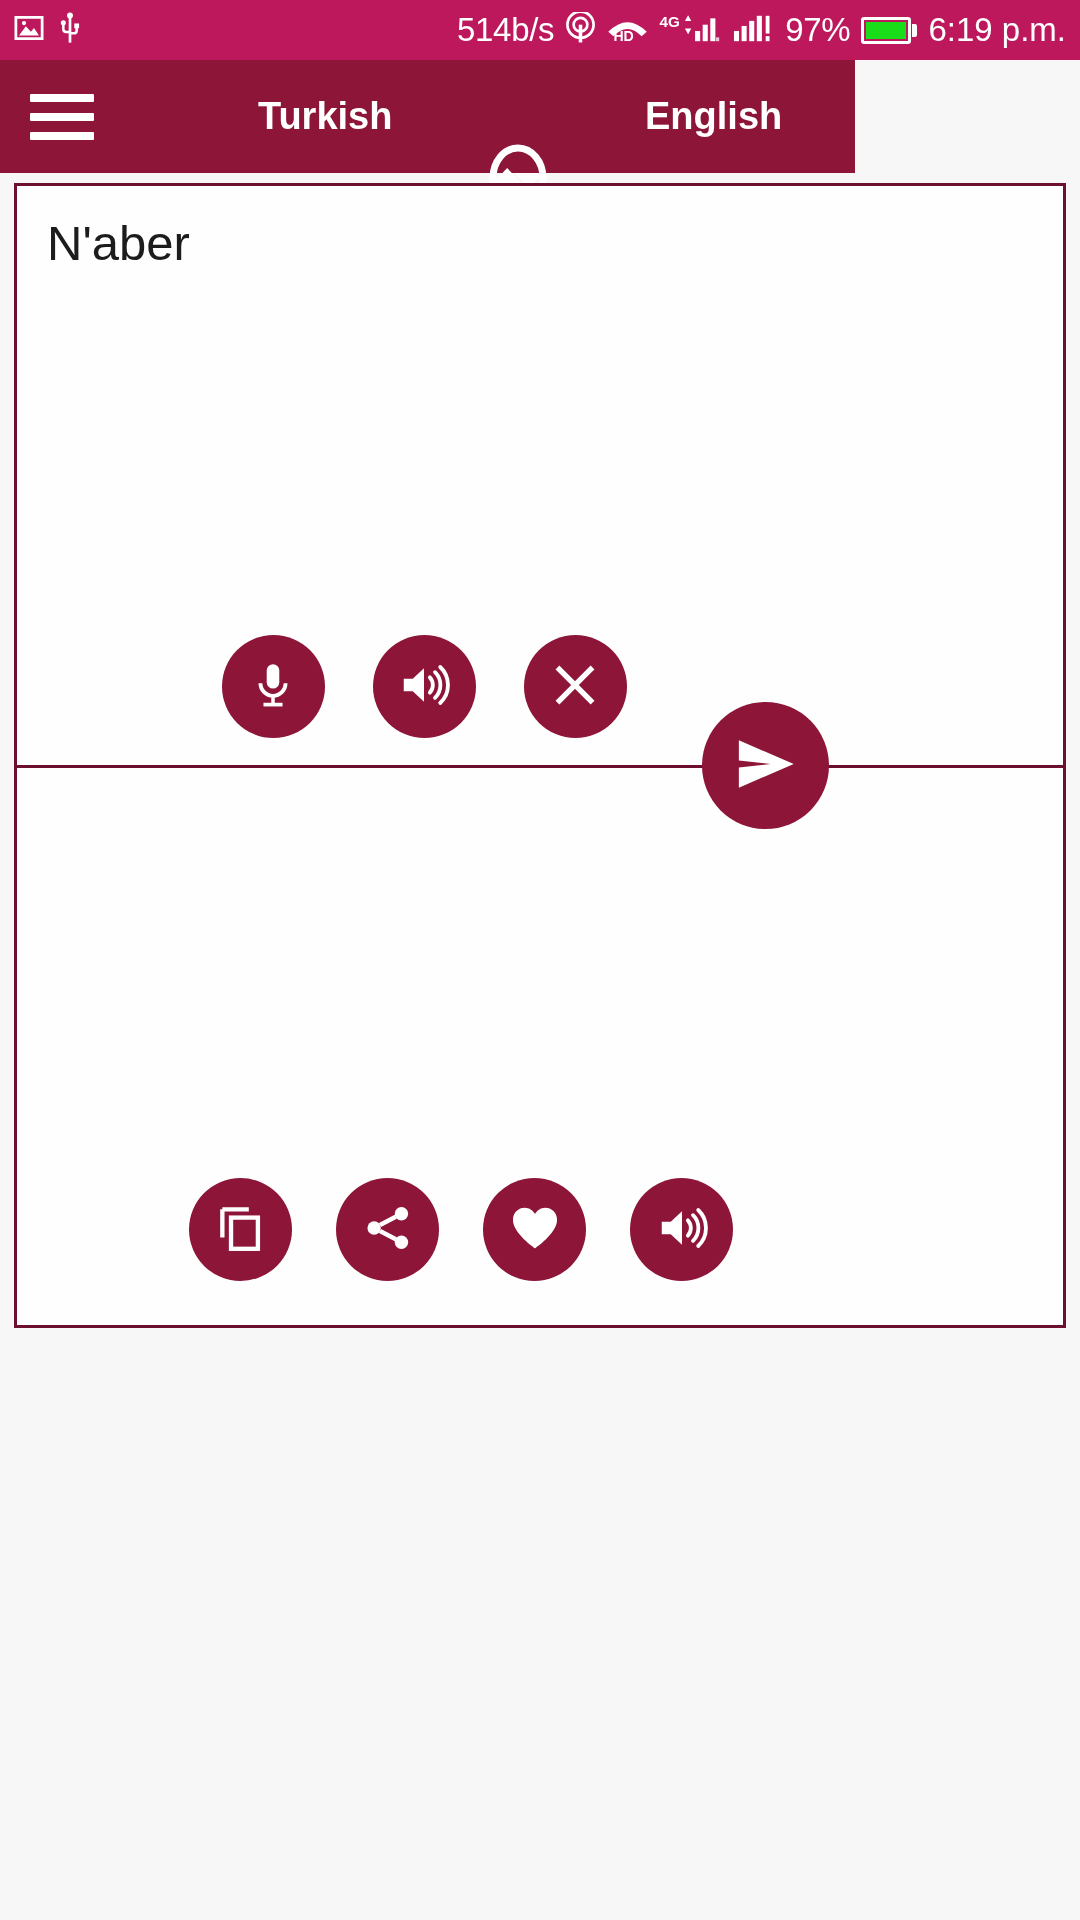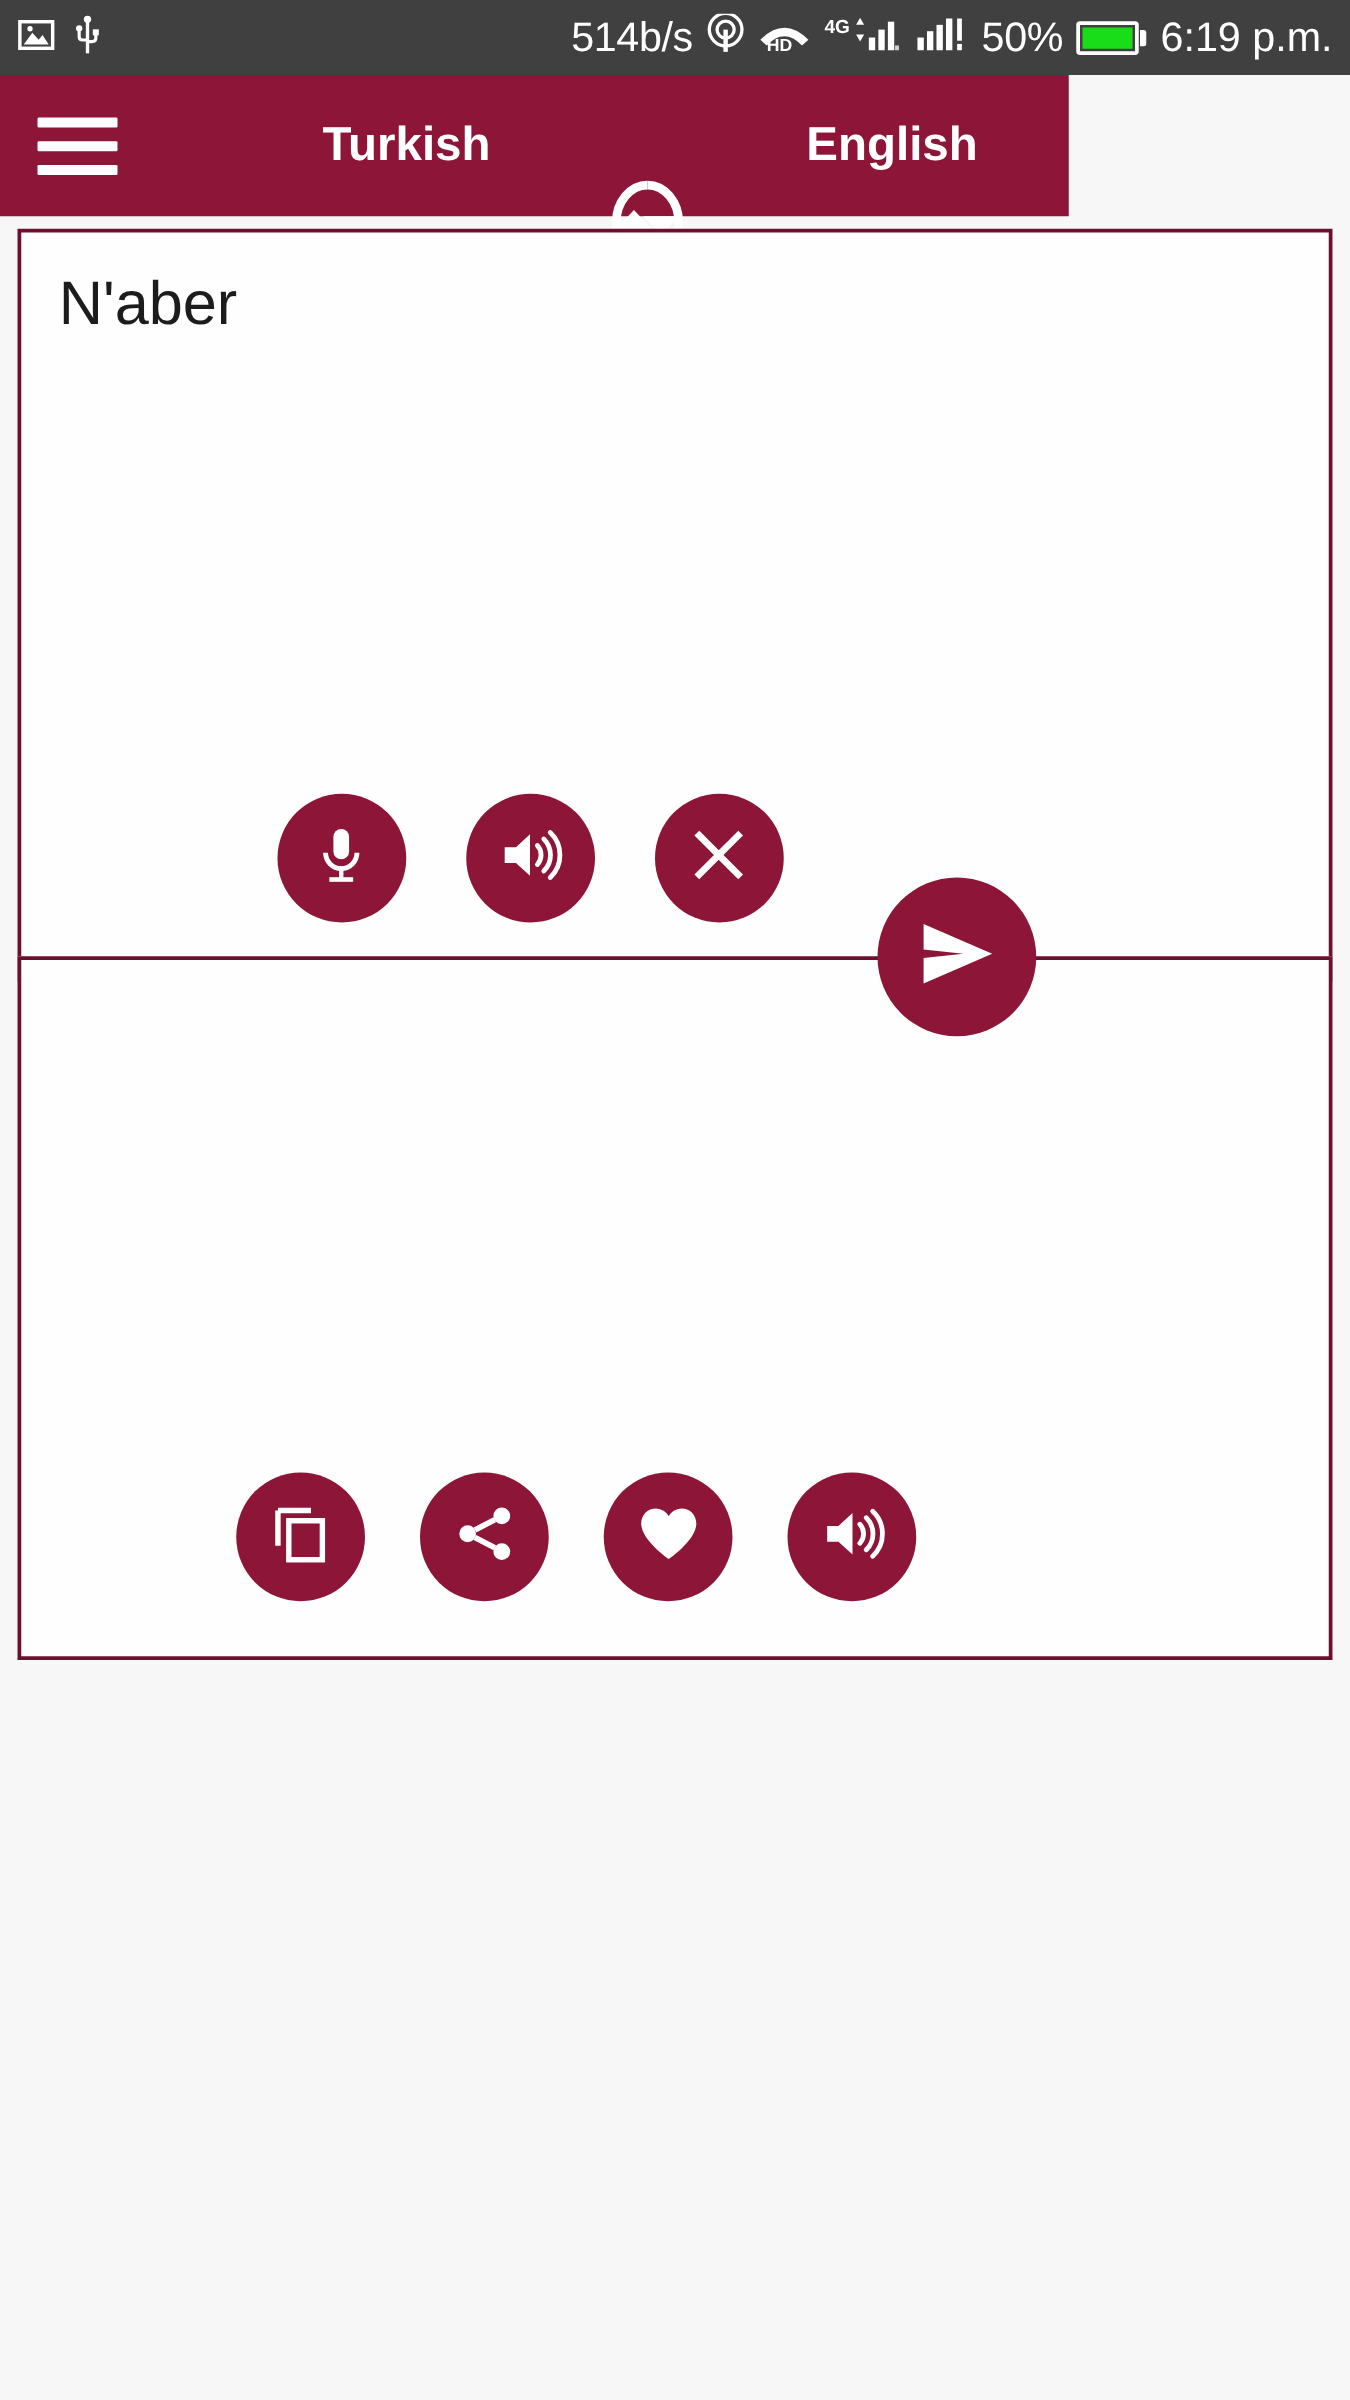--- a/index.html
+++ b/index.html
@@ -8,21 +8,21 @@
     font-family:"Liberation Sans", sans-serif;
     background:#f7f7f7;
     overflow:hidden;
   }
   #app { position:relative; width:1080px; height:1920px; background:#f7f7f7; }
 
   
   .statusbar {
     position:absolute; top:0; left:0;
     width:1080px; height:60px;
-    background:#404040;
+    background:#be185d;
     display:flex; align-items:center;
     padding:0 14px;
     color:#ffffff;
   }
   .sb-left { display:flex; align-items:center; gap:14px; }
   .sb-right { margin-left:auto; display:flex; align-items:center; gap:11px; }
   .sb-text {
     font-size:33px; font-weight:400; color:#fff;
     letter-spacing:-0.3px; white-space:nowrap;
   }
@@ -159,21 +159,21 @@
       <span class="ic">
         <svg width="42" height="33" viewBox="0 0 32 26">
           <rect x="1" y="15" width="4" height="8" fill="#fff"></rect>
           <rect x="7" y="11" width="4" height="12" fill="#fff"></rect>
           <rect x="13" y="7" width="4" height="16" fill="#fff"></rect>
           <rect x="19" y="3" width="4" height="20" fill="#fff"></rect>
           <rect x="26" y="3" width="3" height="14" fill="#fff"></rect>
           <rect x="26" y="19" width="3" height="4" fill="#fff"></rect>
         </svg>
       </span>
-      <span class="sb-text">50%</span>
+      <span class="sb-text">97%</span>
       <span class="battery">
         <span class="battery-body">
             <span class="battery-fill"></span>
           </span>
         <span class="battery-cap"></span>
       </span>
       <span class="sb-time">6:19 p.m.</span>
     </div>
   </div>
 

